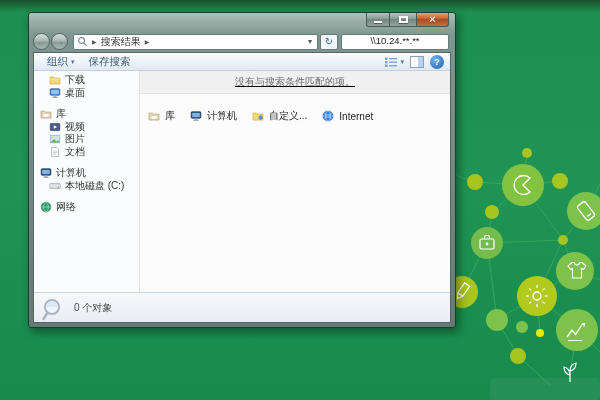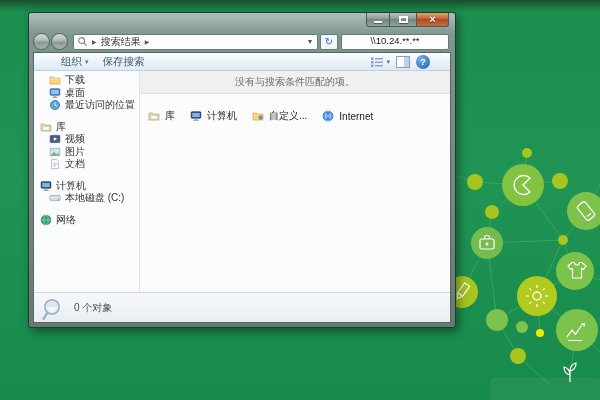--- a/index.html
+++ b/index.html
@@ -40,41 +40,41 @@
   .crumb-arrow{font-size:6px;color:#555;margin:0 4px;}
   .addr-drop{margin-left:auto;font-size:8px;color:#555;padding:0 2px;cursor:pointer;}
   .refresh-btn{width:18px;height:16px;margin-left:2px;background:#f4f7f9;border:1px solid #687b75;border-radius:2px;
     color:#2a6db5;font-size:10px;display:flex;align-items:center;justify-content:center;cursor:pointer;}
   .searchbox{width:108px;height:16px;margin-left:3px;background:#fff;border:1px solid #687b75;border-radius:2px;
     display:flex;align-items:center;padding:0 4px;font-size:9.5px;color:#222;cursor:text;flex-direction:column;}
   .searchbox .clear{margin-left:auto;color:#888;font-size:10px;cursor:pointer;}
 
   .client{position:absolute;left:4px;right:4px;top:39px;bottom:4px;border:1px solid #55685f;background:#fff;
     display:flex;flex-direction:column;}
-  .toolbar{height:18px;flex:0 0 18px;display:flex;align-items:center;padding:0 20px;font-size:10.5px;color:var(--toolbar-text);
+  .toolbar{height:18px;flex:0 0 18px;display:flex;align-items:center;padding:0 6px;font-size:10.5px;color:var(--toolbar-text);
     background:linear-gradient(180deg,#fdfdfe 0,#eef4fa 45%,#dfe9f3 100%);border-bottom:1px solid #c2cfdc;}
   .tb-btn{padding:1px 7px;border-radius:2px;cursor:pointer;display:flex;align-items:center;gap:3px;}
   .tb-btn .dd{font-size:7px;color:#5a7288;}
   .tb-right{margin-left:auto;display:flex;align-items:center;gap:6px;}
   .views-btn{display:flex;align-items:center;gap:2px;cursor:pointer;}
   .views-btn .dd{font-size:7px;color:#5a7288;}
   .preview-btn{width:14px;height:12px;border:1px solid #8aa0b8;background:linear-gradient(90deg,#fff 0 55%,#b9d2ee 55% 100%);cursor:pointer;}
   .help-btn{width:14px;height:14px;border-radius:50%;background:radial-gradient(circle at 35% 30%,#6fb1ef,#1f5fae);
     color:#fff;font-size:9px;font-weight:bold;display:flex;align-items:center;justify-content:center;cursor:pointer;}
 
   .main{flex:1;display:flex;min-height:0;}
   .sidebar{width:106px;flex:0 0 106px;background:#fbfcfd;border-right:1px solid #e3e3e3;padding-top:3px;overflow:hidden;}
   .sb-row{display:flex;align-items:center;height:12.5px;font-size:10px;color:#333;padding-left:6px;cursor:pointer;white-space:nowrap;}
   .sb-row.child{padding-left:15px;}
   .sb-row.gap{margin-top:9px;}
   .sb-ic{width:12px;height:12px;margin-right:4px;flex:0 0 12px;display:inline-flex;}
   .sb-label{overflow:hidden;text-overflow:ellipsis;}
 
   .content{flex:1;display:flex;flex-direction:column;background:#fcfcfc;min-width:0;}
-  .empty-band{height:23px;background:#f0f0f0;border-bottom:1px solid #e2e2e2;display:flex;align-items:center;justify-content:center;}
+  .empty-band{height:23px;background:#f0f0f0;border-bottom:1px solid #e2e2e2;display:flex;align-items:center;justify-content:center;text-decoration:underline;}
   .empty-band span{font-size:10px;color:#6b6b6b;}
   .search-again{padding:9px 0 0 6px;}
   .sa-label{font-size:10px;color:#1e1e1e;}
   .sa-row{display:flex;align-items:center;gap:15px;margin-top:6px;padding-left:2px;}
   .sa-item{display:flex;align-items:center;gap:4px;font-size:10px;color:#1e3c5c;cursor:pointer;}
   .sa-ic{width:13px;height:13px;display:inline-flex;}
 
   .statusbar{height:30px;flex:0 0 30px;border-top:1px solid #cdd7e0;display:flex;align-items:flex-start;
     background:linear-gradient(180deg,#f6f8fa 0,#e9eef4 100%);padding:4px 0 0 8px;}
   .status-mag{margin-top:1px;}
@@ -261,29 +261,20 @@
     <span class="sb-ic">
                 <svg width="12" height="12" viewBox="0 0 12 12">
                   <rect x="1.2" y="1.8" width="9.6" height="6.4" rx="0.8" fill="#3a7edb" stroke="#28527f" stroke-width="0.7"></rect>
                   <rect x="2.2" y="2.8" width="7.6" height="4.4" fill="#8fc3f2"></rect>
                   <rect x="4.7" y="8.4" width="2.6" height="1.4" fill="#9aa6b0"></rect>
                   <rect x="3.4" y="9.8" width="5.2" height="0.9" fill="#7e8b96"></rect>
                 </svg>
               </span>
     <span class="sb-label">桌面</span>
   </div>
-            <div class="sb-row child">
-    <span class="sb-ic">
-                <svg width="12" height="12" viewBox="0 0 12 12">
-                  <circle cx="6" cy="6" r="4.6" fill="#5aa7d6" stroke="#2d6d9e" stroke-width="0.7"></circle>
-                  <path d="M6,3.4 V6 L8,7.2" fill="none" stroke="#fff" stroke-width="0.9"></path>
-                </svg>
-              </span>
-    <span class="sb-label">最近访问的位置</span>
-  </div>
             <div class="sb-row gap">
     <span class="sb-ic">
                 <svg width="12" height="12" viewBox="0 0 12 12">
                   <path d="M1,3 h3.4 l1,1.1 H11 v6 H1 Z" fill="#e9dcba" stroke="#a9946a" stroke-width="0.6"></path>
                   <rect x="3" y="5.6" width="6" height="3.4" fill="#fff" stroke="#b9b09a" stroke-width="0.4"></rect>
                 </svg>
               </span>
     <span class="sb-label">库</span>
   </div>
             <div class="sb-row child">

